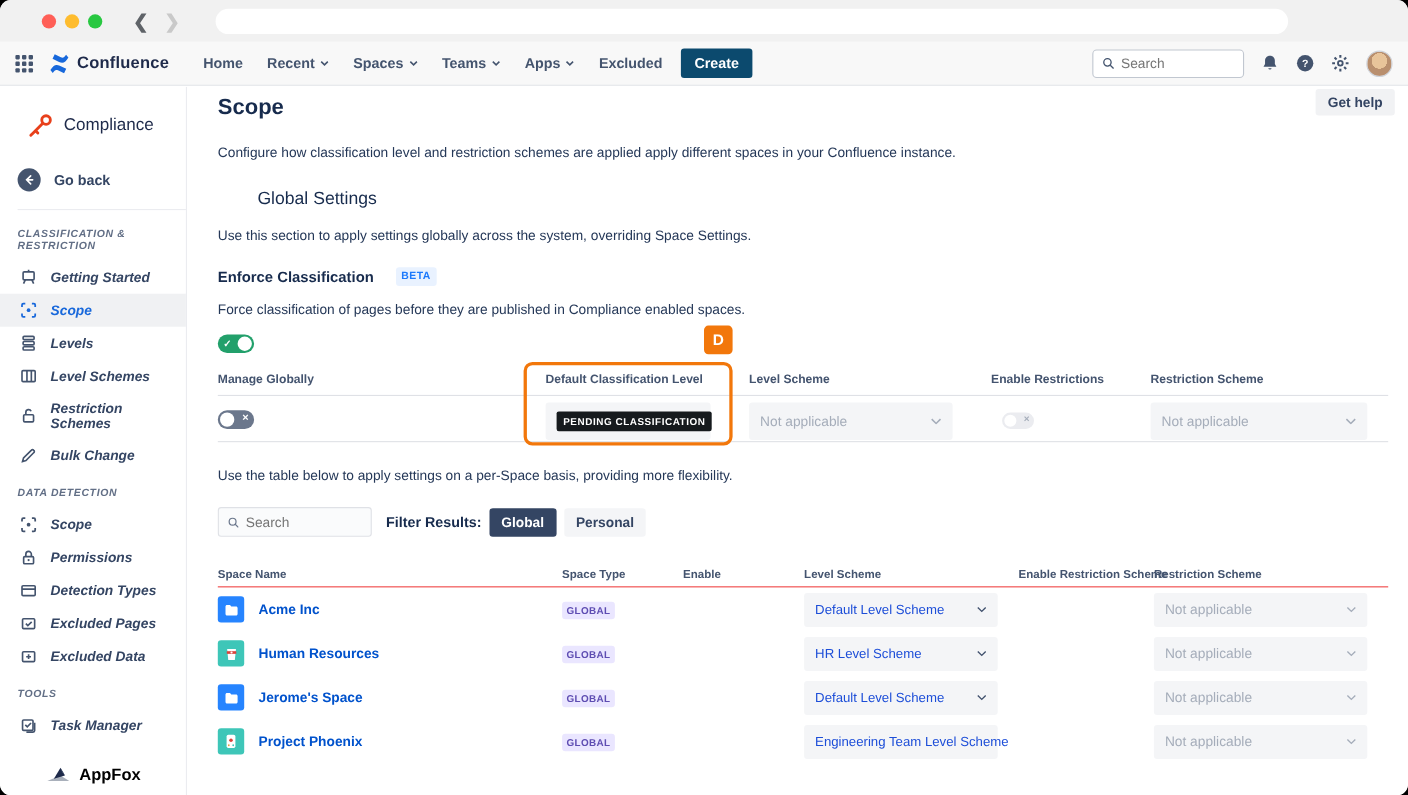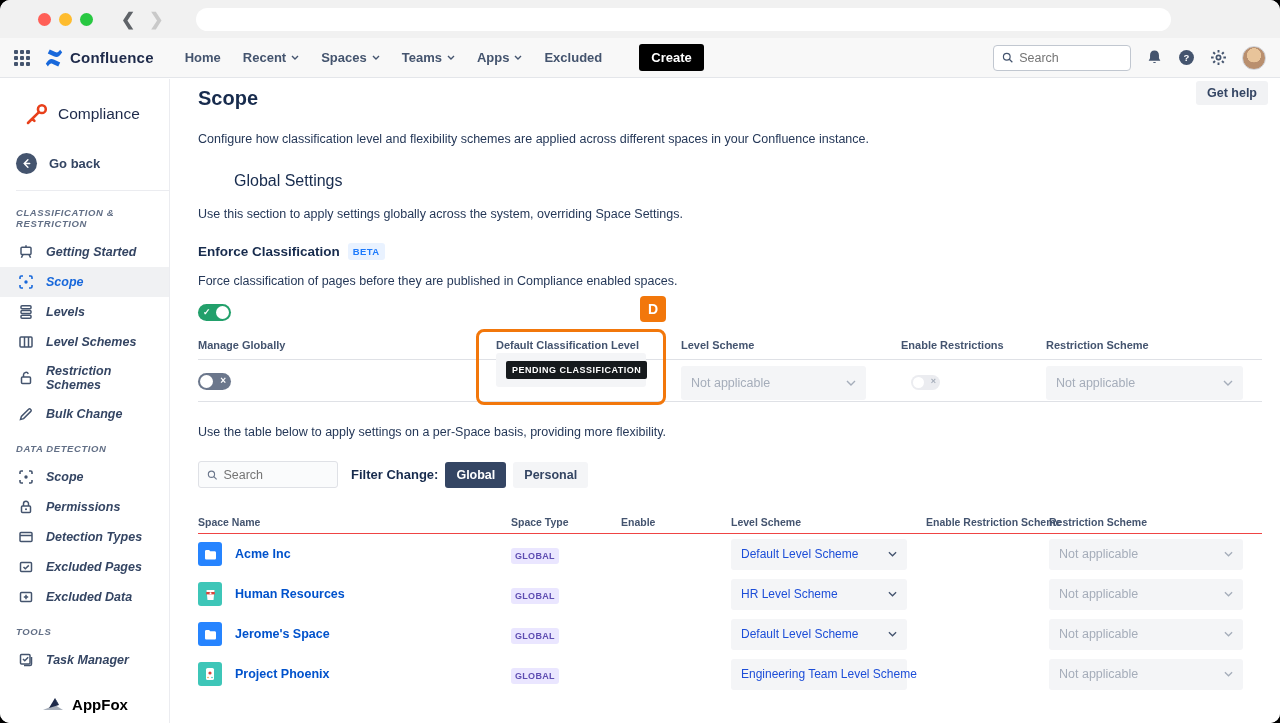--- a/index.html
+++ b/index.html
@@ -18,21 +18,21 @@
 
   
   .appbar { height:40px; background:#F8F8F8; border-bottom:1px solid #E4E6EA; display:flex; align-items:center; padding:0 14px; }
   .grid-icon { display:grid; grid-template-columns:repeat(3,4px); gap:2px; margin-right:14px; cursor:pointer; }
   .grid-icon i { width:4px; height:4px; background:#44546E; border-radius:1px; }
   .brand { display:flex; align-items:center; gap:6px; margin-right:22px; cursor:pointer; }
   .brand-name { font-size:15px; font-weight:bold; color:#1E2A4A; letter-spacing:.2px; }
   .navitems { display:flex; gap:4px; }
   .navitem { display:flex; align-items:center; gap:5px; font-size:13px; font-weight:600; color:#44546E; padding:6px 9px; border-radius:3px; cursor:pointer; }
   .caret { width:8px; height:5px; }
-  .btn-create { background:#000000; color:#fff; font-size:13px; font-weight:600; padding:6px 12px; border-radius:3px; border:none; margin-left:24px; cursor:pointer; }
+  .btn-create { background:#0c4a6e; color:#fff; font-size:13px; font-weight:600; padding:6px 12px; border-radius:3px; border:none; margin-left:4px; cursor:pointer; }
   .appbar-right { margin-left:auto; display:flex; align-items:center; gap:15px; }
   .topsearch { display:flex; align-items:center; gap:6px; width:138px; height:26px; border:1px solid #C1C7D0; border-radius:4px; background:#fff; padding:0 8px; }
   .topsearch input { border:none; outline:none; width:100%; font-size:12.5px; color:#44546E; background:transparent; font-family:inherit; }
   .iconbtn { cursor:pointer; display:flex; align-items:center; }
   .avatar { width:24px; height:24px; border-radius:50%; background:radial-gradient(circle at 50% 38%, #E8C49A 0 40%, #B98F6E 41% 100%); border:1px solid #D0D4DB; cursor:pointer; }
 
   
   .shell { position:absolute; top:79px; left:0; right:0; bottom:0; display:flex; background:#fff; }
   .sidebar { width:170px; border-right:1px solid #EBECF0; padding-top:22px; position:relative; flex-shrink:0; }
   .main { flex:1; position:relative; padding:8px 18px 0 28px; overflow:hidden; }
@@ -51,21 +51,21 @@
   .sidesection { margin-bottom:14px;font-style:italic; }
   .appfox { position:absolute; bottom:10px; left:0; right:0; display:flex; align-items:center; justify-content:center; gap:7px; }
   .appfox-name { font-size:15px; font-weight:bold; color:#000000; }
 
   
   .gethelp { position:absolute; top:2px; right:12px; background:#F1F2F4; color:#344563; font-size:12.5px; font-weight:600; padding:5px 11px; border-radius:3px; border:none; cursor:pointer; }
   .page-title { font-size:20px; font-weight:bold; color:#172B4D; margin-bottom:22px; }
   .page-desc { font-size:12.5px; color:#253858; margin-bottom:26px; }
   .h2 { font-size:16px; font-weight:normal; color:#172B4D; margin-bottom:17px;margin-left:36px; }
   .sub-desc { font-size:12.5px; color:#253858; margin-bottom:22px; }
-  .h3row { display:flex; align-items:center; gap:8px; margin-bottom:14px; }
+  .h3row { display:flex; align-items:center; gap:20px; margin-bottom:14px; }
   .h3 { font-size:13.5px; font-weight:bold; color:#172B4D; }
   .beta { background:#E9F2FF; color:#1D7AFC; font-size:9.5px; font-weight:bold; letter-spacing:.4px; padding:3px 5px; border-radius:3px; }
 
   
   .toggle { position:relative; border-radius:9px; cursor:pointer; flex-shrink:0; }
   .toggle .knob { position:absolute; top:2px; background:#fff; border-radius:50%; }
   .toggle .mark { position:absolute; color:#fff; font-weight:bold; line-height:1; }
   .t-md { width:33px; height:17px; } .t-md .knob { width:13px; height:13px; }
   .toggle.on { background:#22A06B; } .toggle.on .knob { right:2px; }
   .toggle.on .mark { left:5px; top:4px; font-size:9px; }
@@ -362,21 +362,21 @@
           <path d="M14 2l1.5 4L18 9z" fill="#44546E"></path>
         </svg>
         <span class="appfox-name">AppFox</span>
       </div>
     </div>
 
     <div class="main">
       <button class="gethelp">Get help</button>
 
       <div class="page-title">Scope</div>
-      <div class="page-desc">Configure how classification level and flexibility schemes are applied across different spaces in your Confluence instance.</div>
+      <div class="page-desc">Configure how classification level and restriction schemes are applied apply different spaces in your Confluence instance.</div>
 
       <div class="h2">Global Settings</div>
       <div class="sub-desc">Use this section to apply settings globally across the system, overriding Space Settings.</div>
 
       <div class="h3row">
         <span class="h3">Enforce Classification</span>
         <span class="beta">BETA</span>
       </div>
       <div class="sub-desc" style="margin-bottom:16px">Force classification of pages before they are published in Compliance enabled spaces.</div>
 
@@ -395,21 +395,21 @@
         <span class="gs-head" style="left:703px">Enable Restrictions</span>
         <span class="gs-head" style="left:848px">Restriction Scheme</span>
 
         <div class="gs-ctrl" style="left:0; top:40px">
           <div class="toggle t-md off">
             <span class="knob"></span>
               <span class="mark">×</span>
           </div>
         </div>
 
-        <div class="gs-ctrl" style="left:298px; top:20px">
+        <div class="gs-ctrl" style="left:298px; top:33px">
           <div class="dd" style="width:150px">
             <span class="pill">PENDING CLASSIFICATION</span>
             <svg width="10" height="6" viewBox="0 0 10 6">
                 <path d="M1 1l4 4 4-4" stroke="#6B778C" stroke-width="1.4" fill="none"></path>
               </svg>
           </div>
         </div>
 
         <div class="gs-ctrl" style="left:483px; top:33px">
           <div class="dd disabled" style="width:185px">
@@ -443,21 +443,21 @@
       <div class="sub-desc">Use the table below to apply settings on a per-Space basis, providing more flexibility.</div>
 
       <div class="filterrow">
         <div class="search-sm">
           <svg width="12" height="12" viewBox="0 0 14 14">
               <circle cx="6" cy="6" r="4.2" stroke="#6B778C" stroke-width="1.5" fill="none"></circle>
               <path d="M9.2 9.2L13 13" stroke="#6B778C" stroke-width="1.5"></path>
             </svg>
           <input placeholder="Search" style="">
         </div>
-        <span class="filterlabel">Filter Change:</span>
+        <span class="filterlabel">Filter Results:</span>
         <button class="fbtn active">Global</button>
         <button class="fbtn idle">Personal</button>
       </div>
 
       <div class="tblgrid tbl-head">
         <span>Space Name</span>
         <span>Space Type</span>
         <span>Enable</span>
         <span>Level Scheme</span>
         <span>Enable Restriction Scheme</span>

